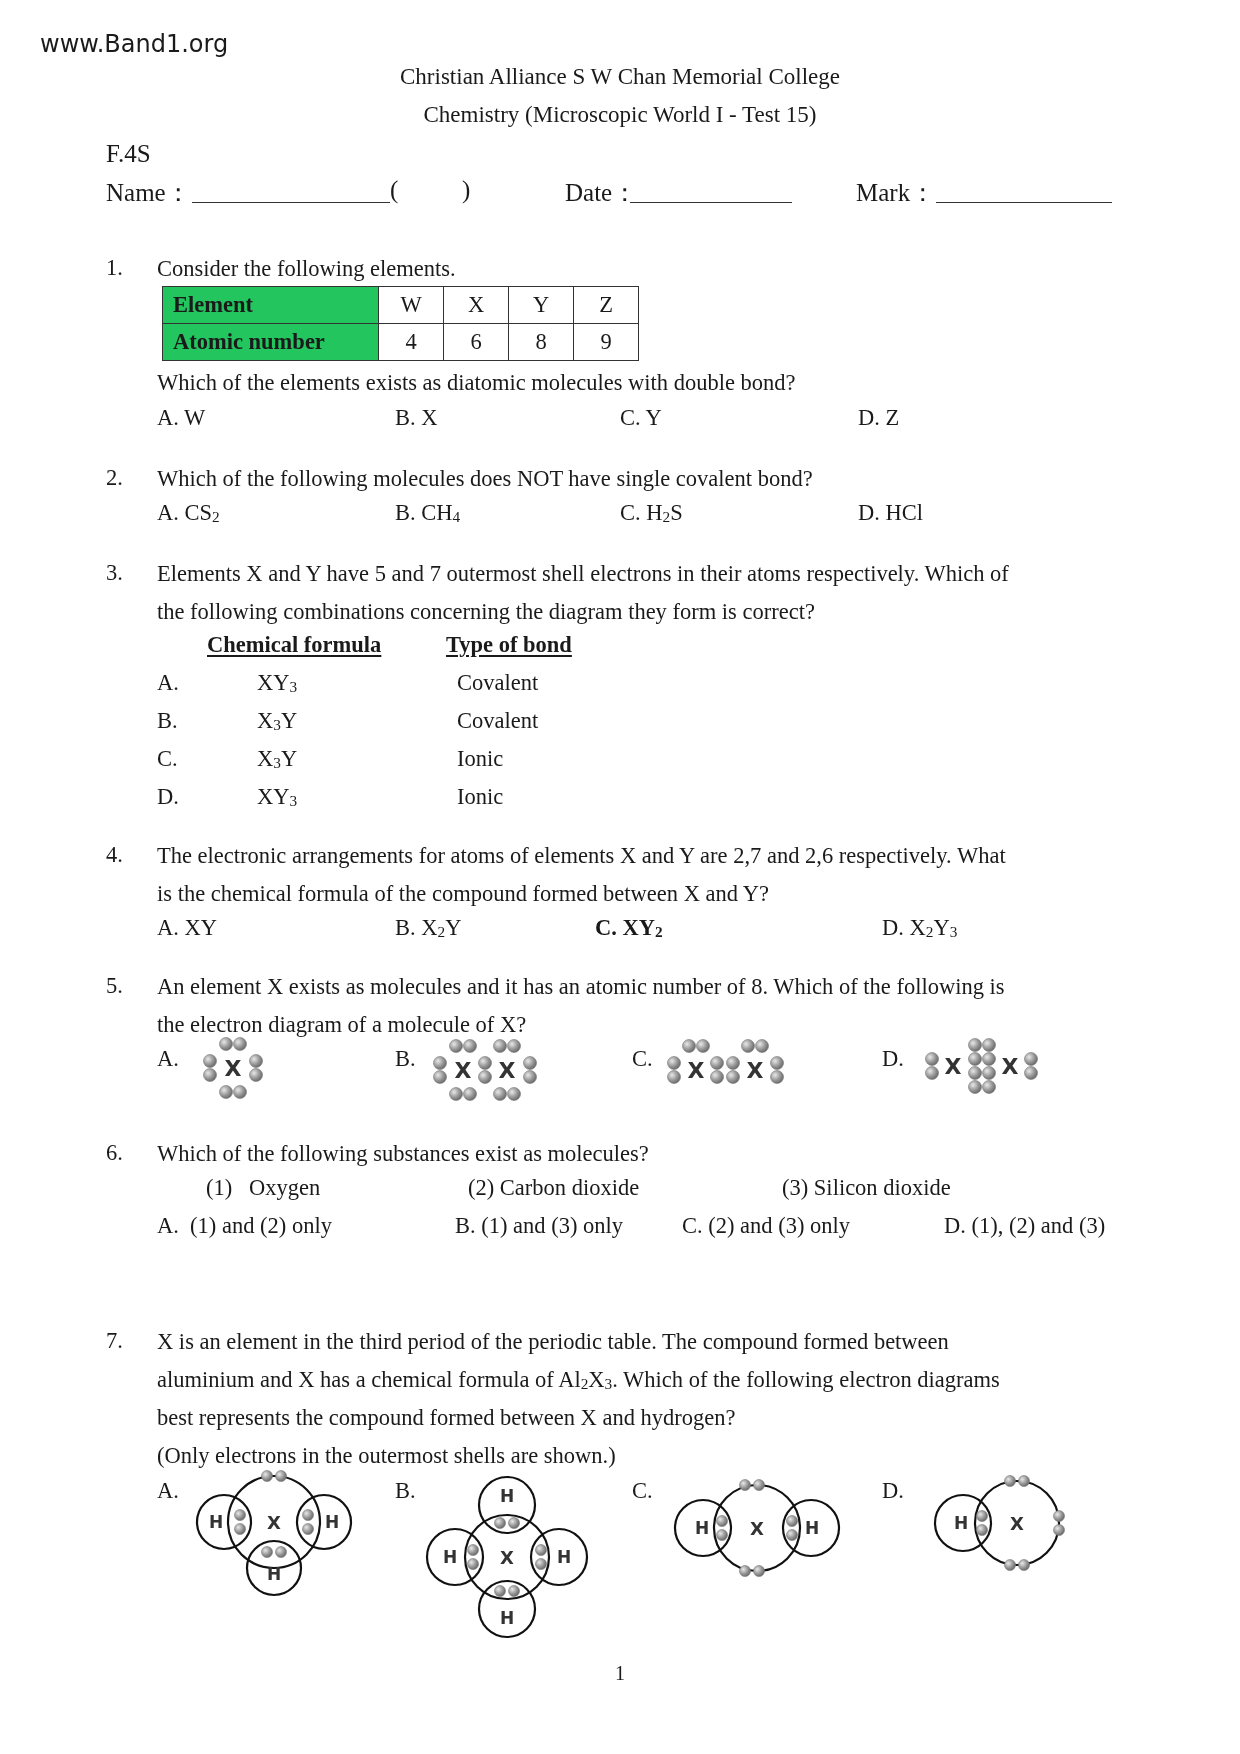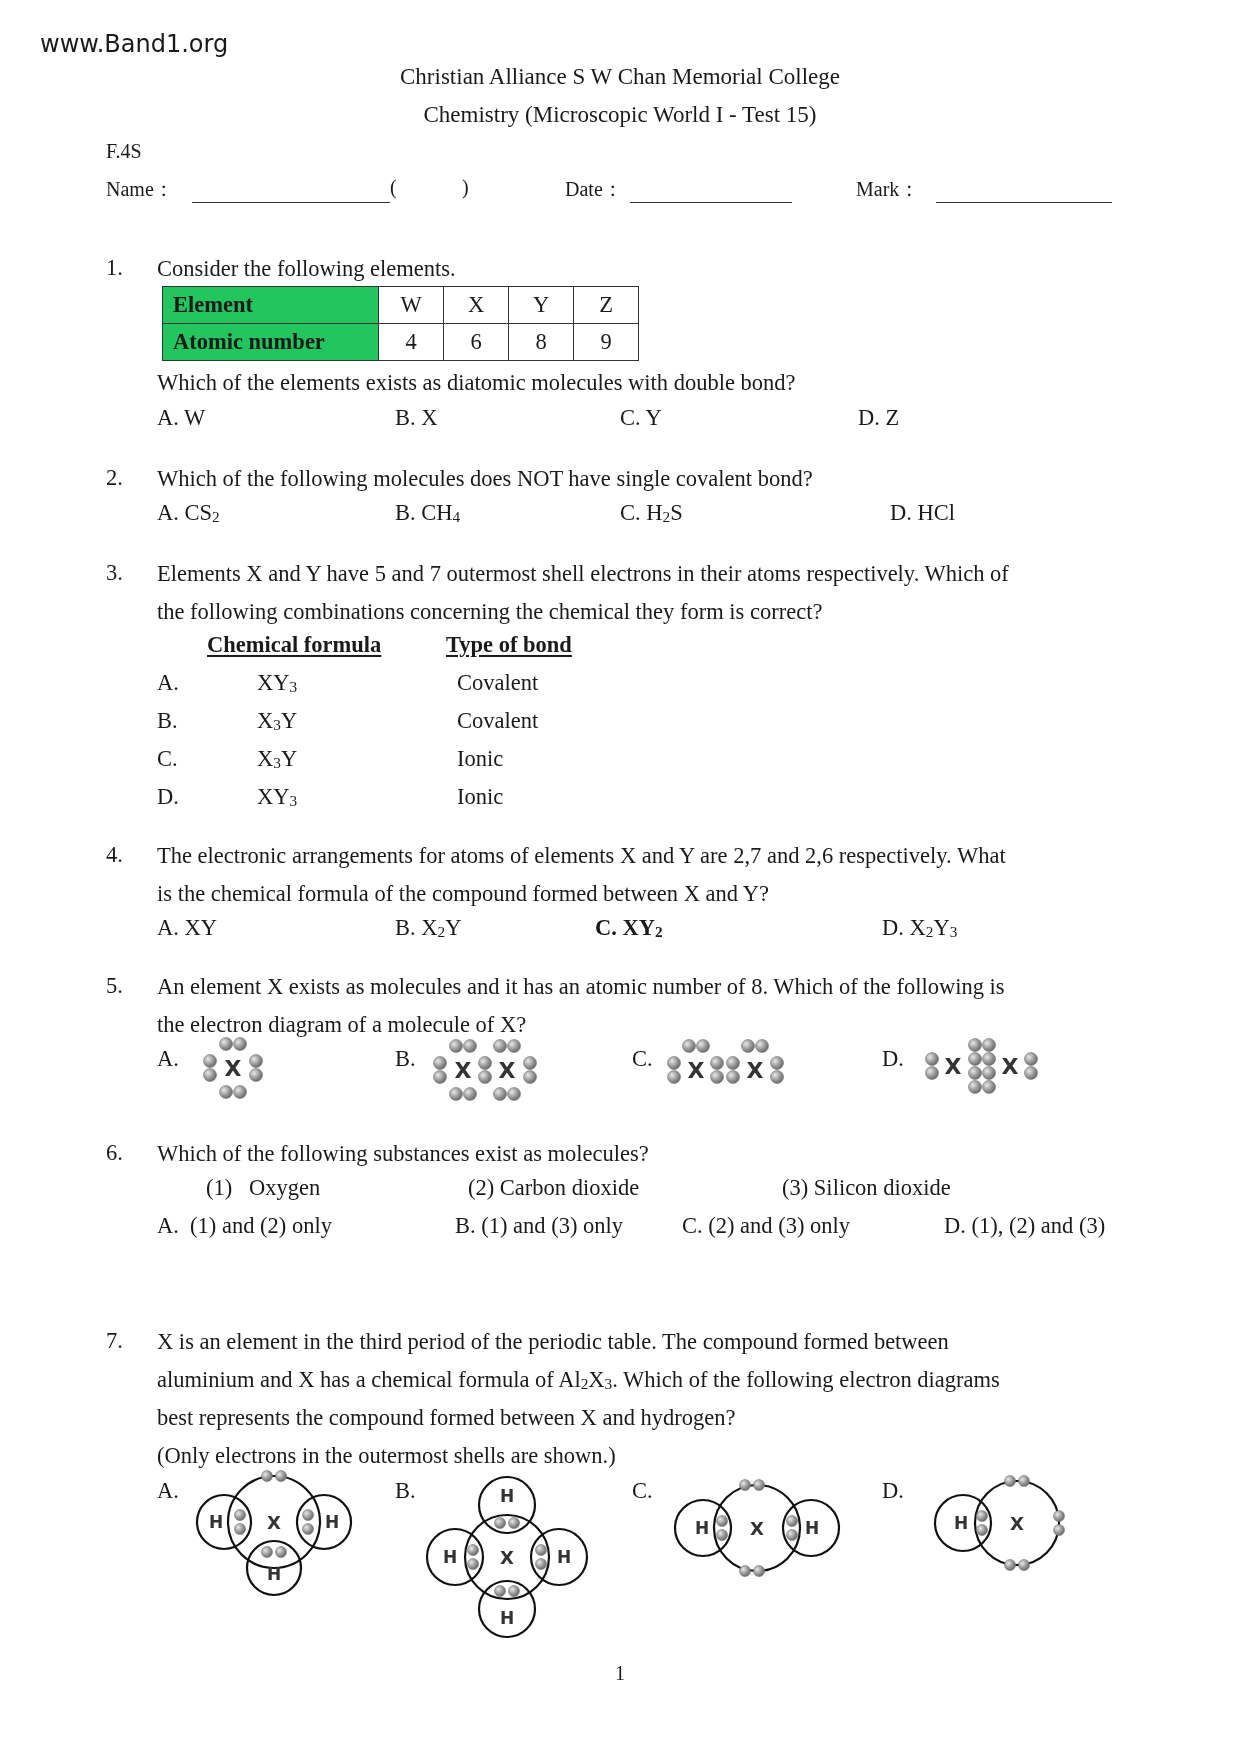--- a/index.html
+++ b/index.html
@@ -9,21 +9,21 @@
     color: #1a1a1a;
   }
   .abs { position: absolute; }
   .watermark {
     left: 40px; top: 30px; font-family: "DejaVu Sans", "Liberation Sans", sans-serif;
     font-size: 24px; color: #1a1a1a;
   }
   .title { left: 0; width: 1240px; text-align: center; font-size: 23px; }
   .t1 { top: 64px; }
   .t2 { top: 102px; }
-  .form { font-size: 20px; }
+  .form { font-size: 25px; }
   .blank { display: inline-block; border-bottom: 1.5px solid #333; vertical-align: bottom; }
   .qnum { left: 106px; font-size: 22.5px; }
   .qtext { left: 157px; font-size: 22.5px; line-height: 38px; width: 960px; }
   .opt { font-size: 22.5px; }
   sub { font-size: 0.68em; vertical-align: -0.15em; line-height: 0; }
   table.elem {
     border-collapse: collapse; font-size: 22.5px;
   }
   table.elem td {
     border: 1.5px solid #333; height: 36px; text-align: center; padding: 0;
@@ -80,25 +80,25 @@
 <div class="abs opt" style="left:157px; top:405px;">A.  W</div>
 <div class="abs opt" style="left:395px; top:405px;">B. X</div>
 <div class="abs opt" style="left:620px; top:405px;">C. Y</div>
 <div class="abs opt" style="left:858px; top:405px;">D. Z</div>
 
 <div class="abs qnum" style="top:465px;">2.</div>
 <div class="abs qtext" style="top:460px;">Which of the following molecules does NOT have single covalent bond?</div>
 <div class="abs opt" style="left:157px; top:500px;"><span>A.  CS</span><sub>2</sub></div>
 <div class="abs opt" style="left:395px; top:500px;"><span>B. CH</span><sub>4</sub></div>
 <div class="abs opt" style="left:620px; top:500px;"><span>C. H</span><sub>2</sub><span>S</span></div>
-<div class="abs opt" style="left:858px; top:500px;margin-left:32px;">D. HCl</div>
+<div class="abs opt" style="left:858px; top:500px;">D. HCl</div>
 
 <div class="abs qnum" style="top:560px;">3.</div>
 <div class="abs qtext" style="top:555px;">Elements X and Y have 5 and 7 outermost shell electrons in their atoms respectively. Which of</div>
-<div class="abs qtext" style="top:593px;">the following combinations concerning the chemical they form is correct?</div>
+<div class="abs qtext" style="top:593px;">the following combinations concerning the diagram they form is correct?</div>
 <div class="abs opt u" style="left:207px; top:632px;">Chemical formula</div>
 <div class="abs opt u" style="left:446px; top:632px;text-align:right;">Type of bond</div>
 
 <div class="abs opt" style="left:157px; top:670px;">A.</div>
 <div class="abs opt" style="left:257px; top:670px;"><span>XY</span><sub>3</sub><span></span></div>
 <div class="abs opt" style="left:457px; top:670px;">Covalent</div>
 
 <div class="abs opt" style="left:157px; top:708px;">B.</div>
 <div class="abs opt" style="left:257px; top:708px;"><span>X</span><sub>3</sub><span>Y</span></div>
 <div class="abs opt" style="left:457px; top:708px;">Covalent</div>

